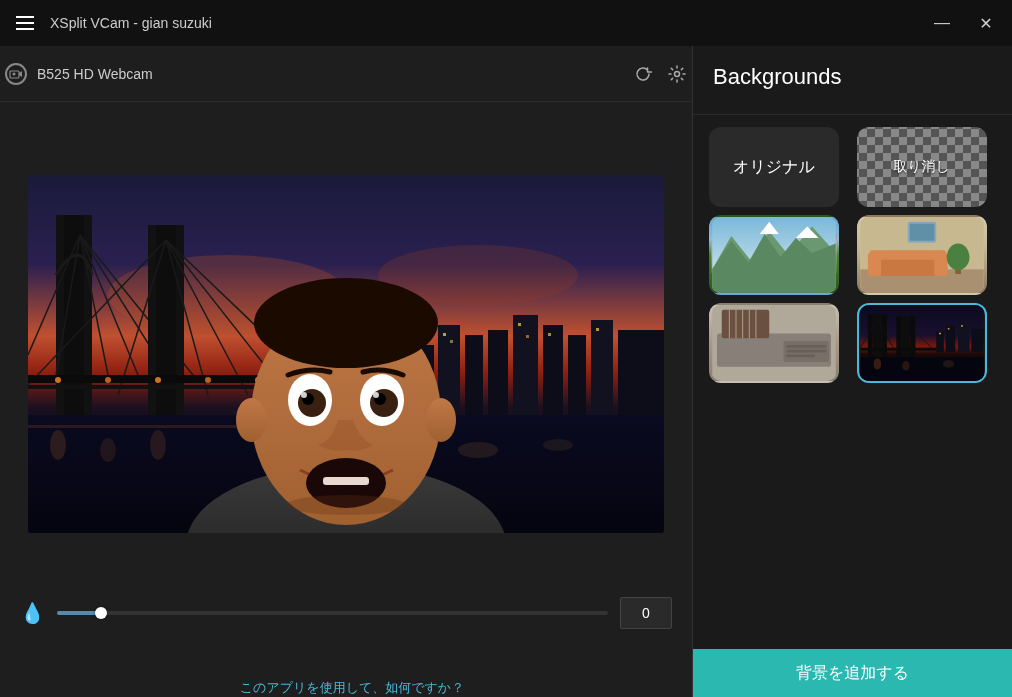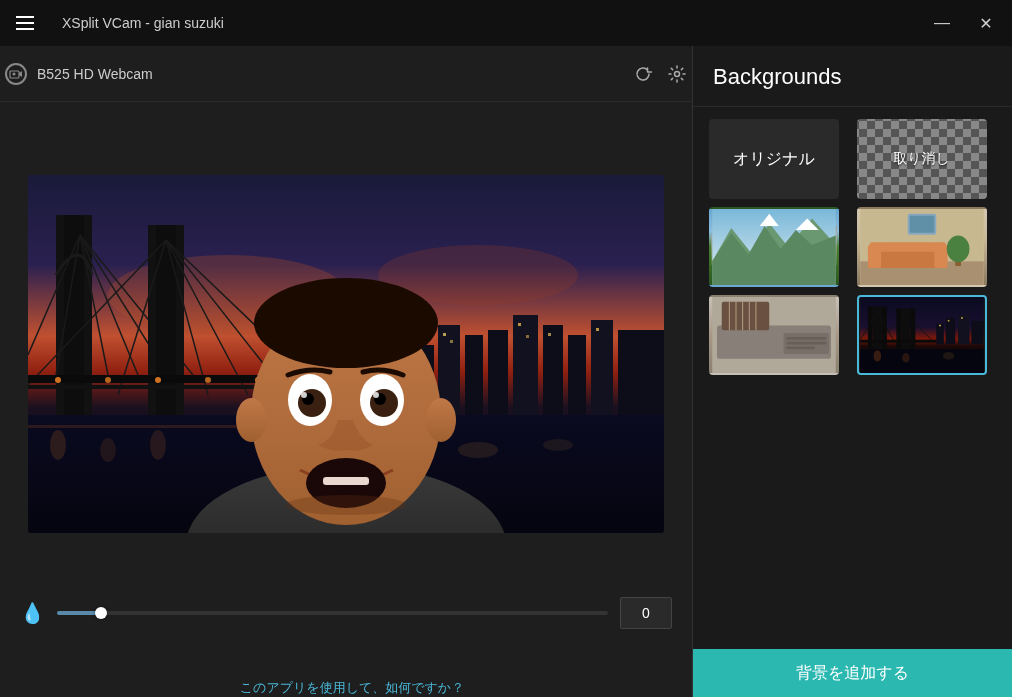--- a/index.html
+++ b/index.html
@@ -13,21 +13,21 @@
       user-select: none;
     }
 
     
     .titlebar {
       display: flex;
       align-items: center;
       background: #111;
       height: 46px;
       padding: 7px 12px;
-      gap: 24px;
+      gap: 12px;
     }
     .hamburger-icon {
       display: flex;
       flex-direction: column;
       gap: 4px;
       cursor: pointer;
       padding: 4px;
     }
     .hamburger-icon span {
       display: block;
@@ -216,41 +216,41 @@
 
     
     .right-panel {
       flex: 0 0 319px;
       background: #1a1a1a;
       display: flex;
       flex-direction: column;
     }
 
     .right-header {
-      padding: 18px 20px 16px;
+      padding: 18px 20px 24px;
       font-size: 22px;
       font-weight: 400;
       color: #fff;
       border-bottom: 1px solid #2a2a2a;
     }
 
     
     .bg-grid {
       display: grid;
       grid-template-columns: 1fr 1fr;
       gap: 8px;
       padding: 12px 16px;
       flex: 1;
       align-content: start;
     }
 
     .bg-thumb {
       width: 130px;
       height: 80px;
-      border-radius: 4px;
+      border-radius: 12px;
       cursor: pointer;
       overflow: hidden;
       position: relative;
       border: 2px solid transparent;
     }
     .bg-thumb.selected { border-color: #4ab8d8; }
 
     
     .bg-original {
       background: #2a2a2a;

